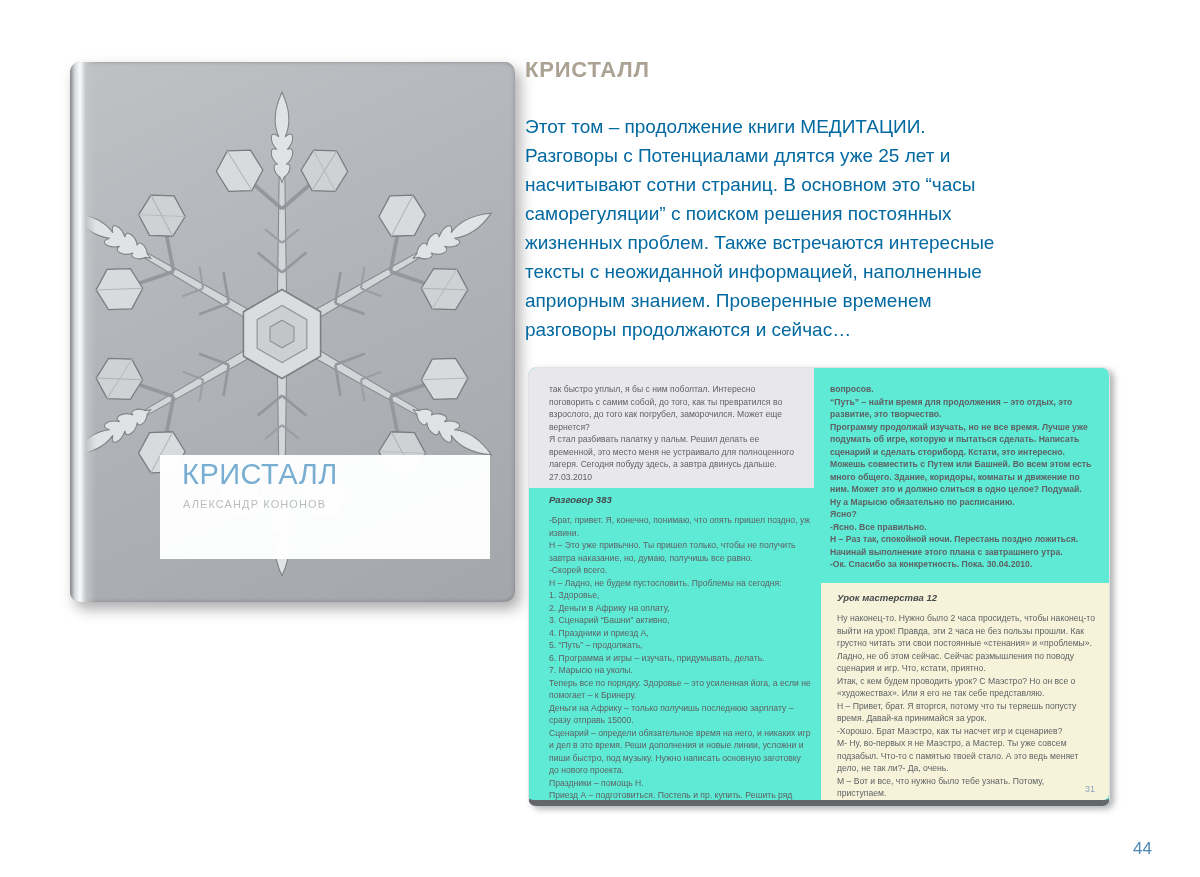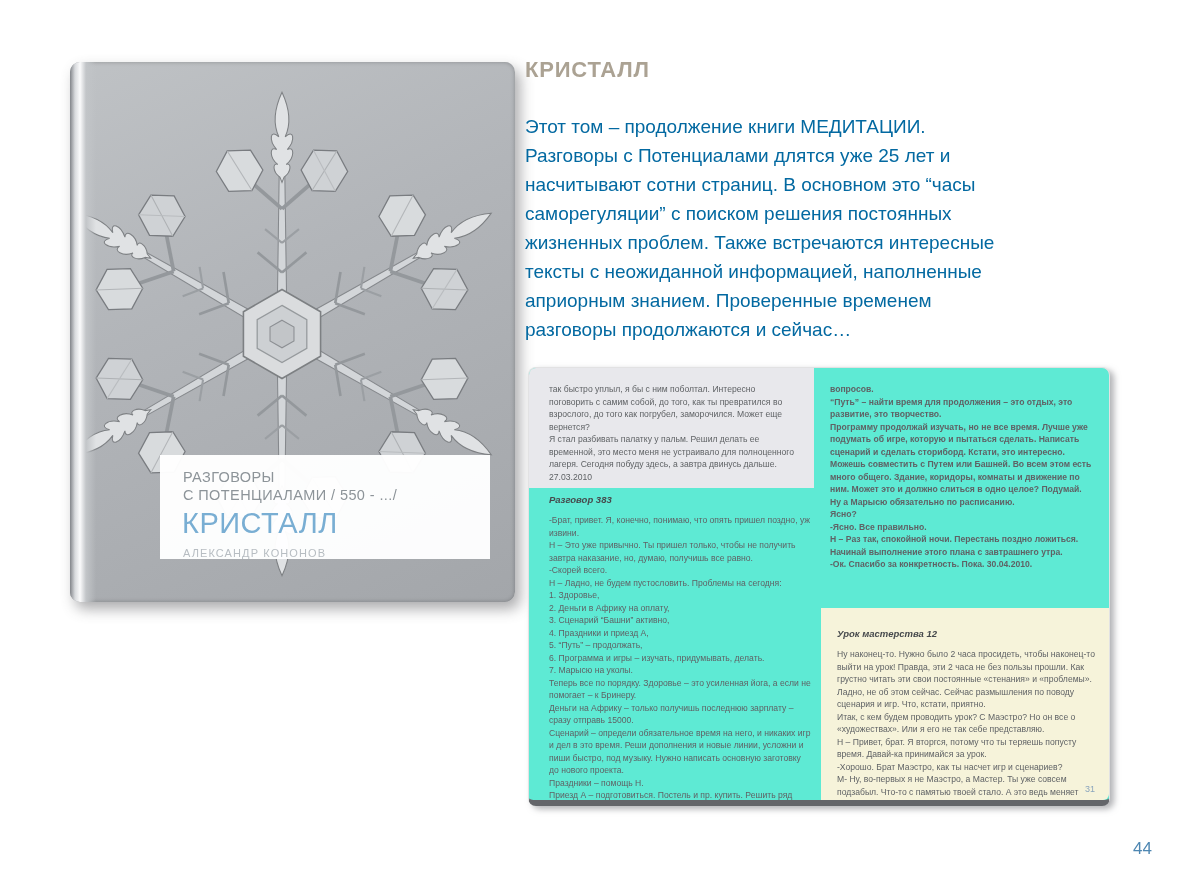--- a/index.html
+++ b/index.html
@@ -58,22 +58,22 @@
     position:absolute;left:0;top:0;width:285px;height:120px;
     background:#e8e8ec;box-sizing:border-box;padding:15px 16px 0 20px;
   }
   .left-col{position:absolute;left:20px;top:126px;width:262px;}
   .convo-heading,.lesson-heading{
     font-size:9.5px;font-weight:bold;font-style:italic;color:#46494c;margin:0 0 9px 0;
   }
   .right-col{position:absolute;left:301px;top:15px;width:264px;font-weight:bold;}
   .lesson-box{
     position:absolute;left:292px;top:215px;right:0;bottom:0;
-    background:#f6f3da;box-sizing:border-box;padding:20px 14px 4px 16px;
-    border-radius:0 0 6px 0;overflow:hidden;margin-top:25px;
+    background:#f6f3da;box-sizing:border-box;padding:9px 14px 4px 16px;
+    border-radius:0 0 6px 0;overflow:hidden;
   }
   .lesson-pagenum{
     position:absolute;right:14px;bottom:6px;font-size:9px;color:#8ba5bd;
   }
 
   
   .folio{
     position:absolute;left:1133px;top:839px;font-size:17px;color:#4e87b2;
   }
 </style>
@@ -112,22 +112,20 @@
         <use href="#arm" transform="rotate(180)"></use>
         <use href="#arm" transform="rotate(240)"></use>
         <use href="#arm" transform="rotate(300)"></use>
         <polygon points="0,-42 36.4,-21 36.4,21 0,42 -36.4,21 -36.4,-21" fill="#dadcde" stroke="#7d8083" stroke-width="1.5"></polygon>
         <polygon points="0,-27 23.4,-13.5 23.4,13.5 0,27 -23.4,13.5 -23.4,-13.5" fill="#cdd0d3" stroke="#969a9d" stroke-width="1.2"></polygon>
         <polygon points="0,-13 11.3,-6.5 11.3,6.5 0,13 -11.3,6.5 -11.3,-6.5" fill="#c2c5c8" stroke="#8c8f93" stroke-width="1"></polygon>
       </g>
     </svg>
     <div class="spine"></div>
     <div class="titlebox">
-      <div class="series">РАЗГОВОРЫ
-С ПОТЕНЦИАЛАМИ / 550 - .../</div>
       <div class="cover-title">КРИСТАЛЛ</div>
       <div class="author">АЛЕКСАНДР КОНОНОВ</div>
     </div>
   </div>
 
   <div class="main-heading">КРИСТАЛЛ</div>
   <div class="description">Этот том – продолжение книги МЕДИТАЦИИ.
 Разговоры с Потенциалами длятся уже 25 лет и
 насчитывают сотни страниц. В основном это “часы
 саморегуляции” с поиском решения постоянных

